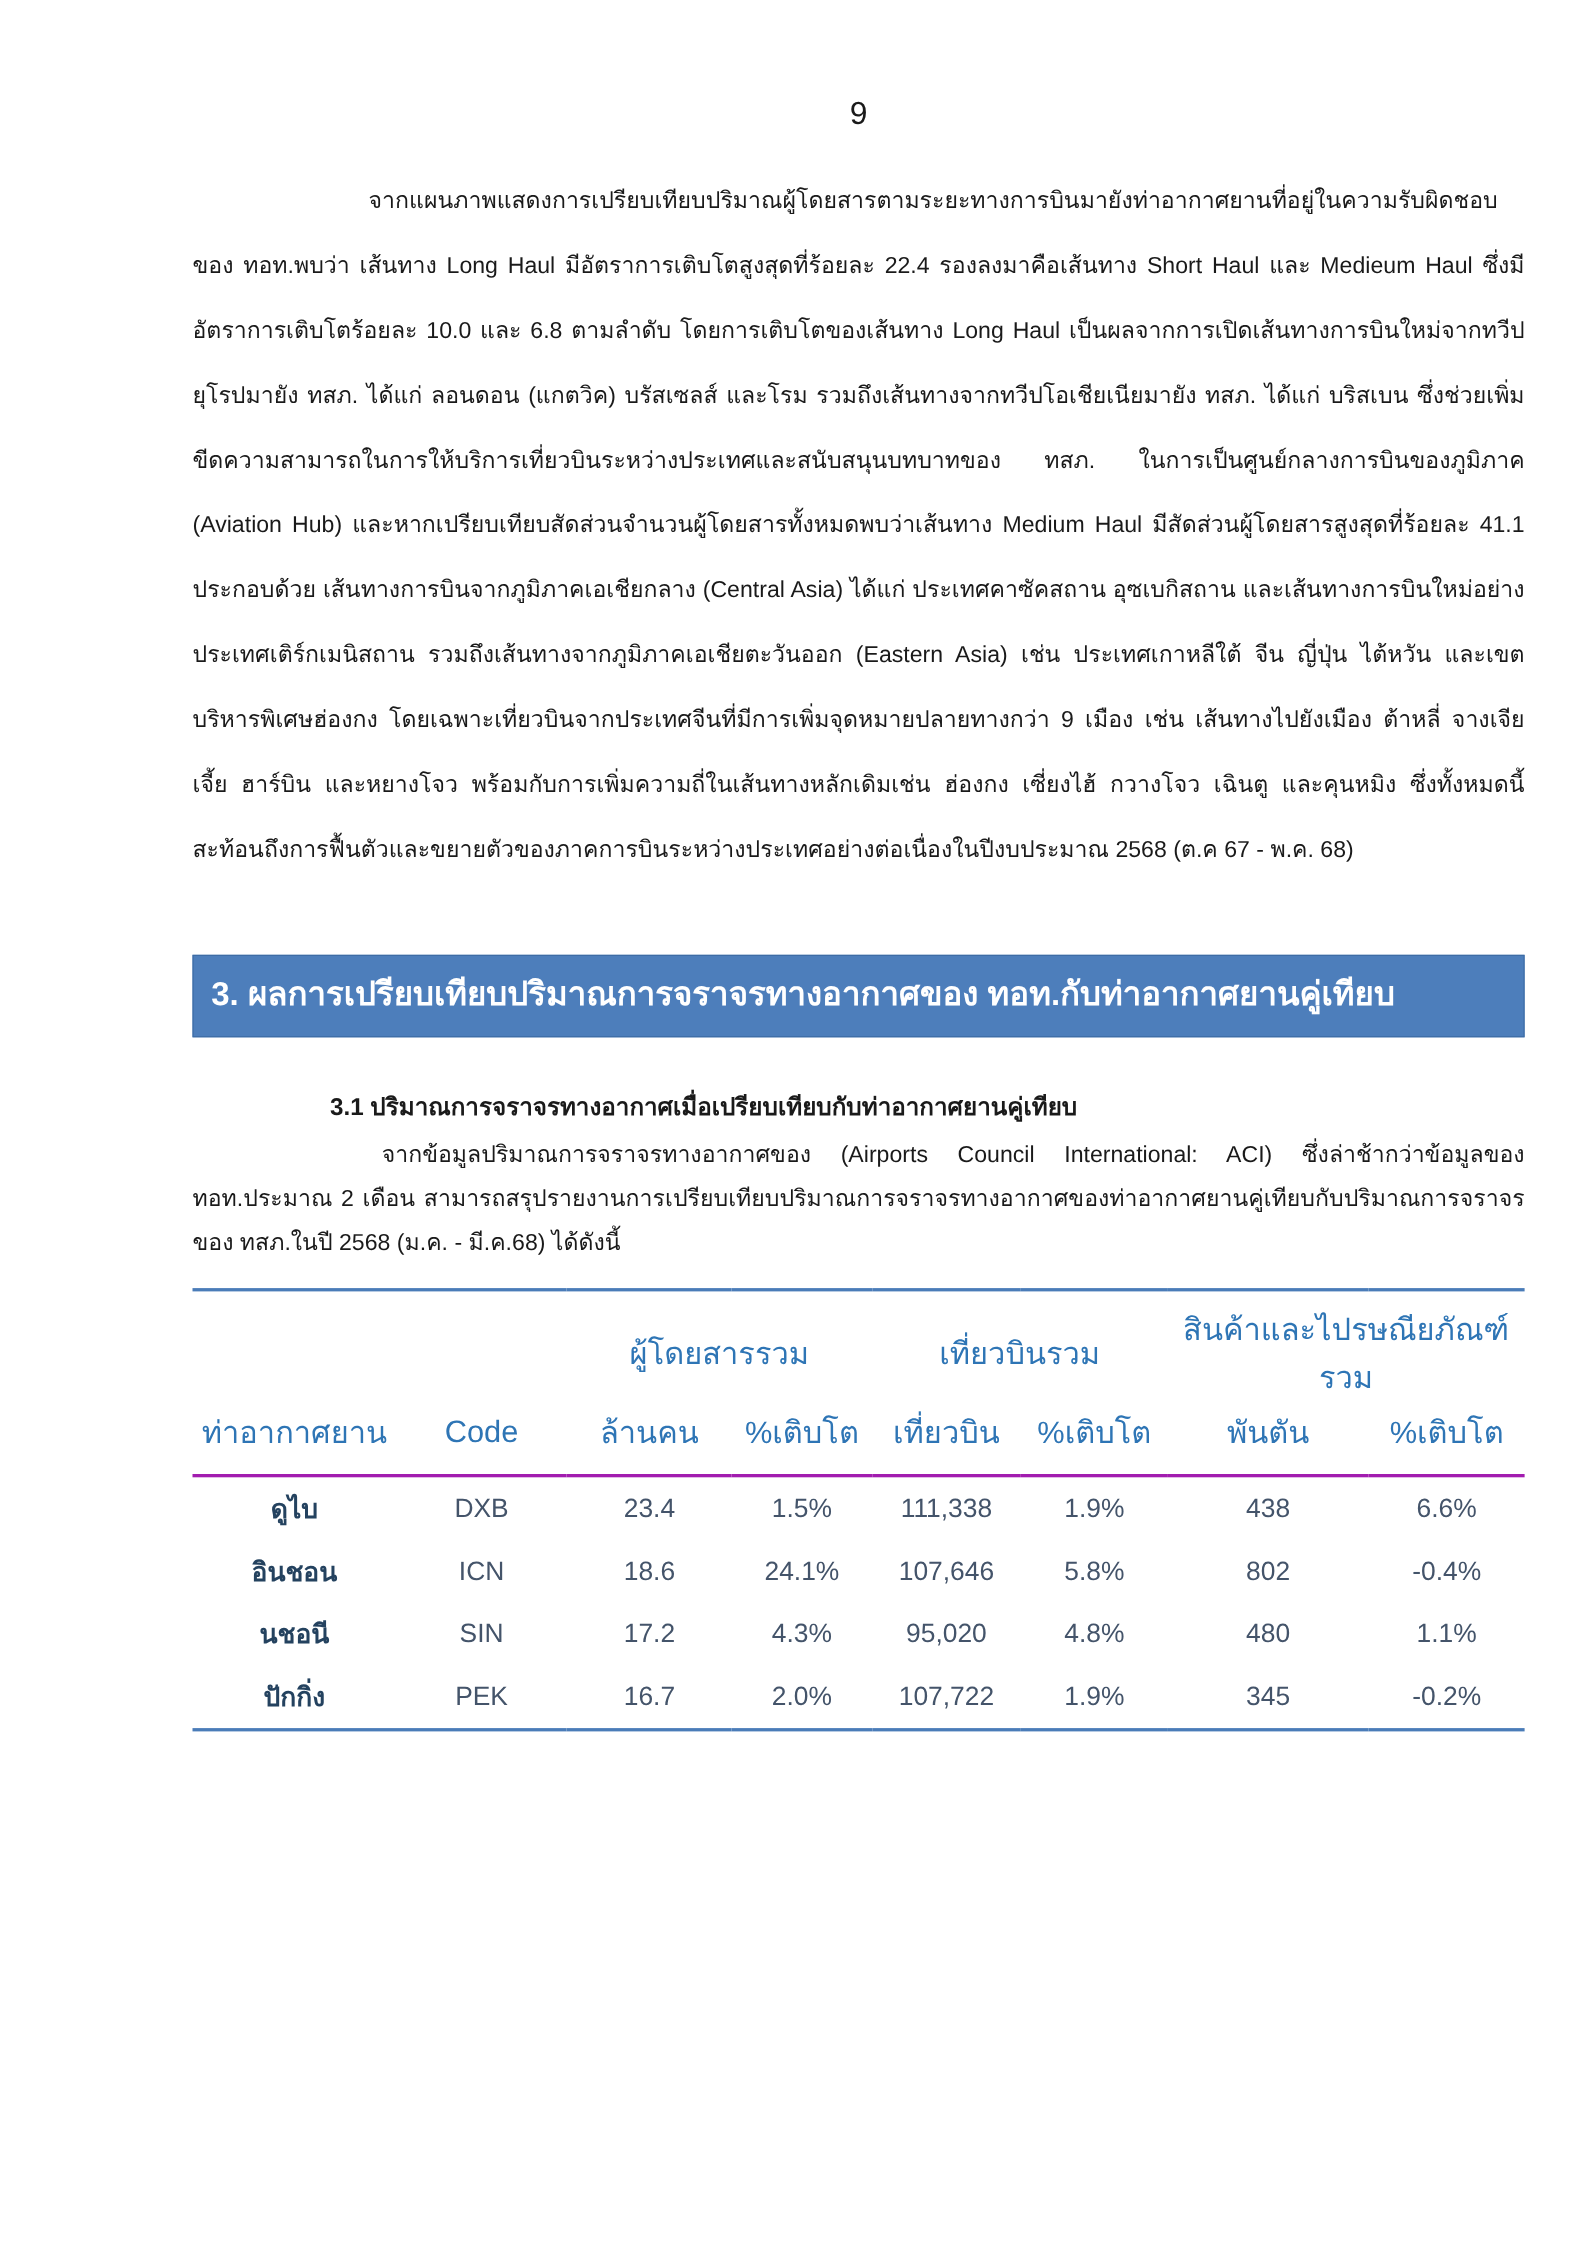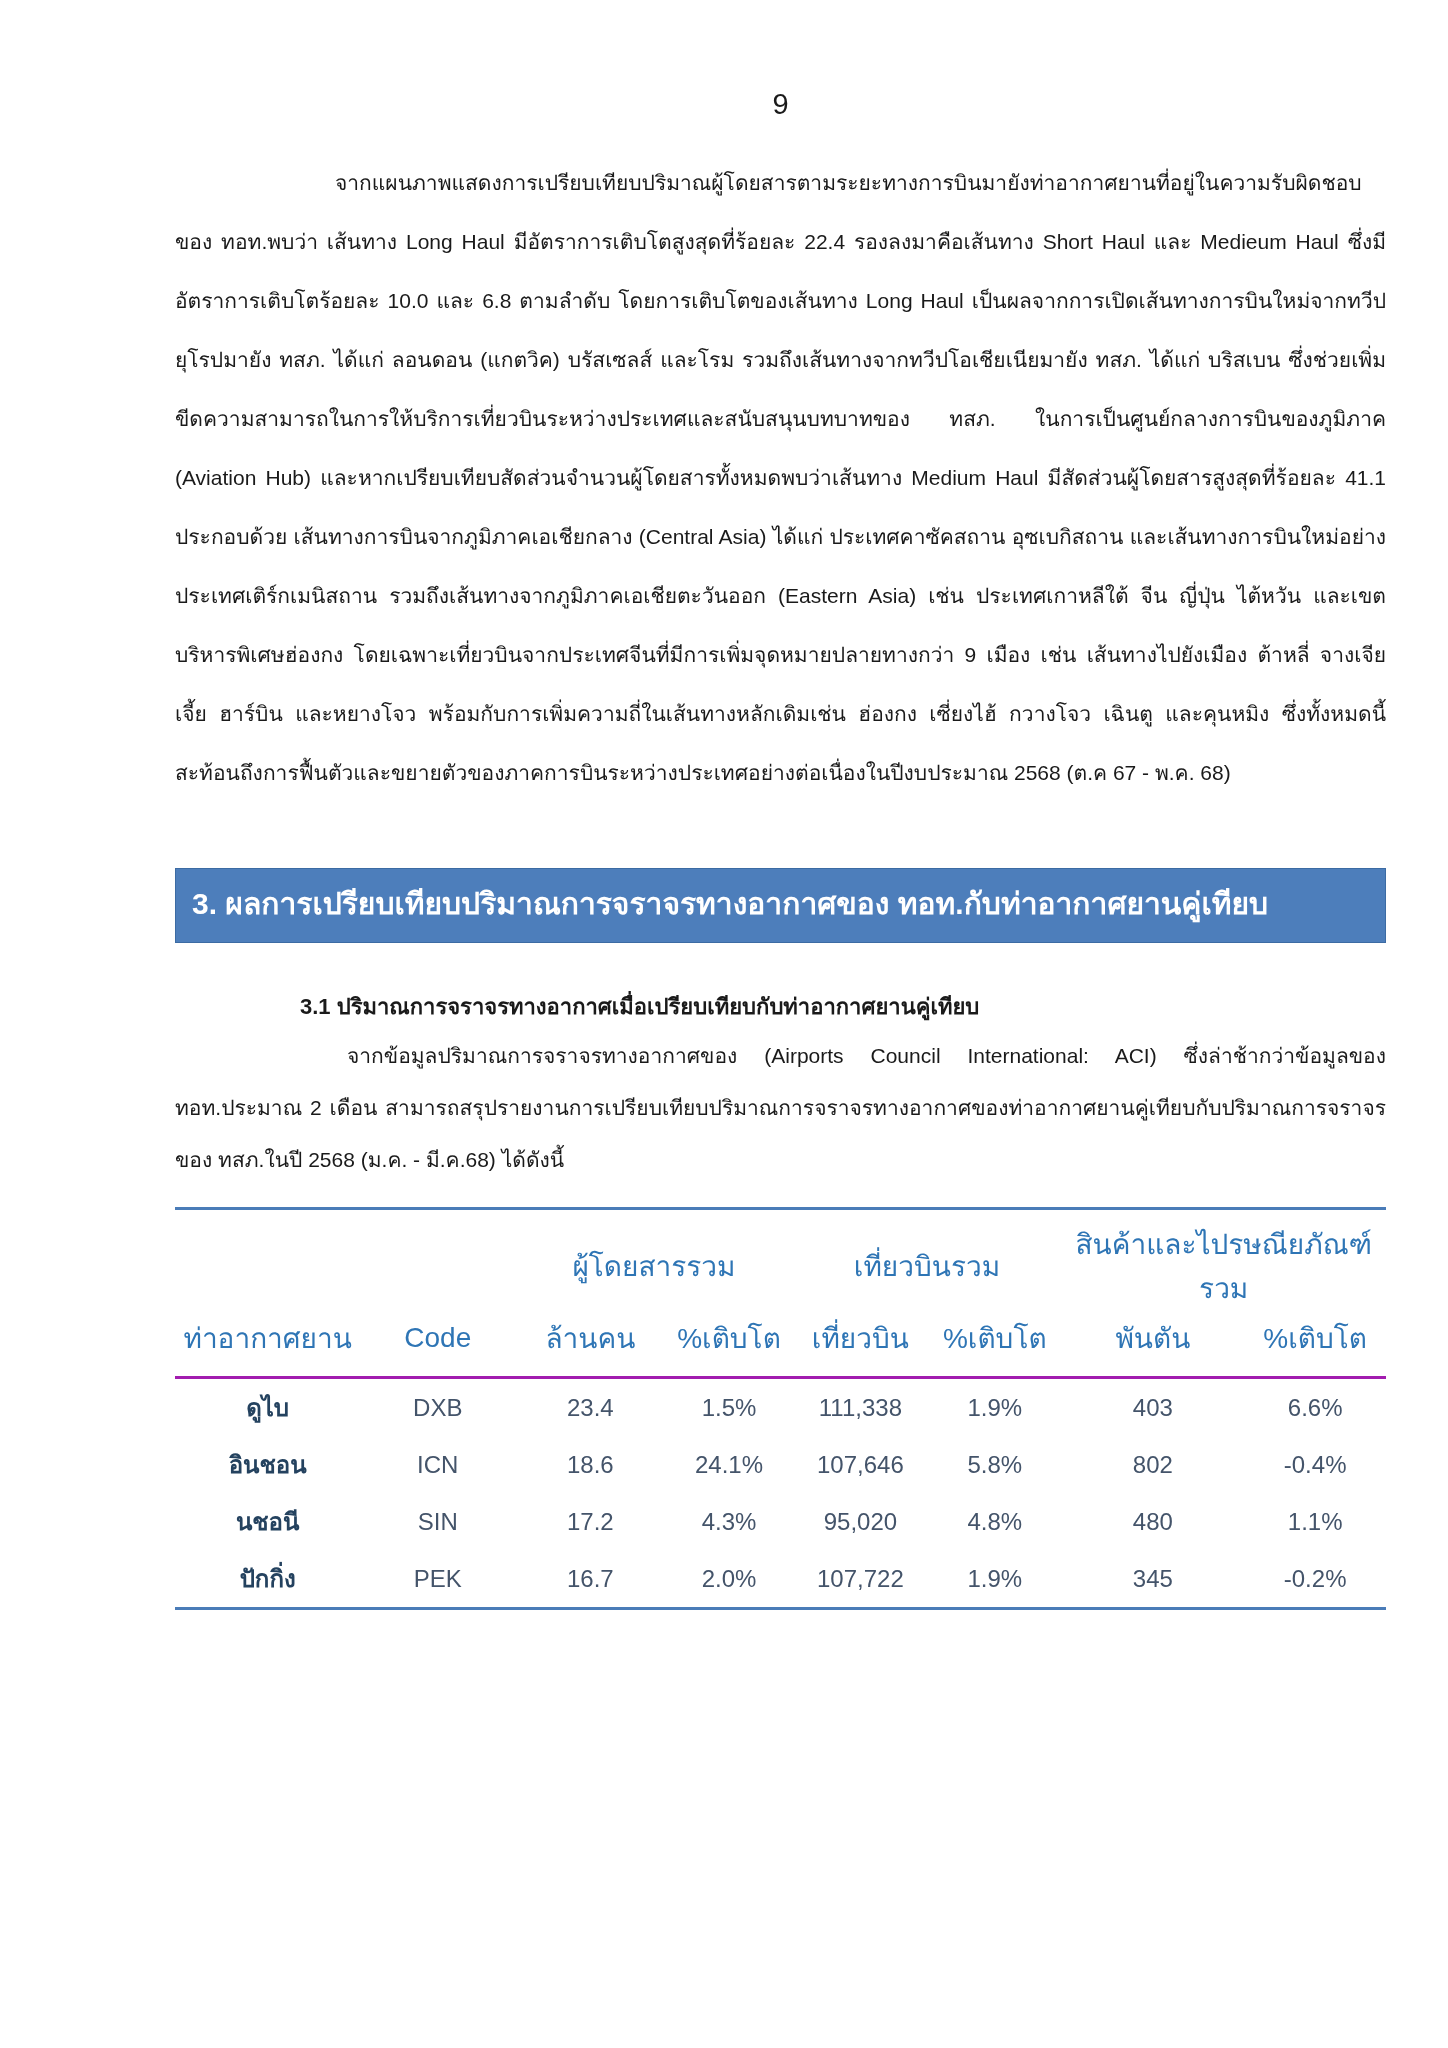--- a/index.html
+++ b/index.html
@@ -47,21 +47,21 @@
   }
   .sub-heading{
     margin:46px 0 0 125px;
     font-weight:bold;
     font-size:22px;
     color:#1a1a1a;
   }
   .para-2{
     margin-top:6px;
     text-indent:172px;
-    line-height:52px;
+    line-height:40px;
   }
   table.traffic{
     width:100%;
     border-collapse:collapse;
     margin-top:16px;
     border-top:3px solid #4a7cb8;
     border-bottom:3px solid #4a7cb8;
   }
   table.traffic th{
     font-weight:normal;
@@ -140,21 +140,21 @@
         </tr>
       </thead>
       <tbody>
         <tr>
           <td class="name">ดูไบ</td>
           <td>DXB</td>
           <td>23.4</td>
           <td>1.5%</td>
           <td>111,338</td>
           <td>1.9%</td>
-          <td>403</td>
+          <td>438</td>
           <td>6.6%</td>
         </tr>
         <tr>
           <td class="name">อินชอน</td>
           <td>ICN</td>
           <td>18.6</td>
           <td>24.1%</td>
           <td>107,646</td>
           <td>5.8%</td>
           <td>802</td>

